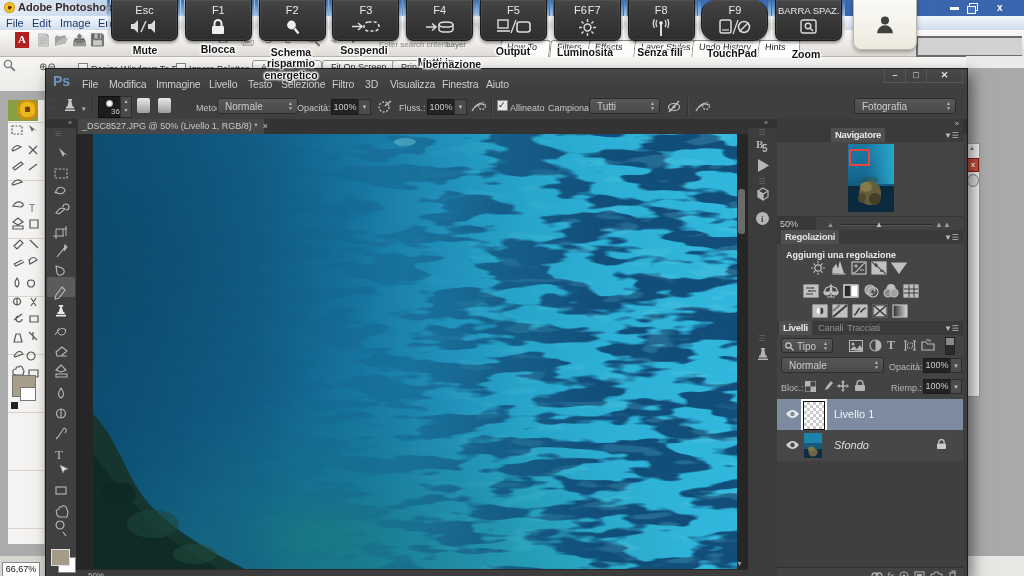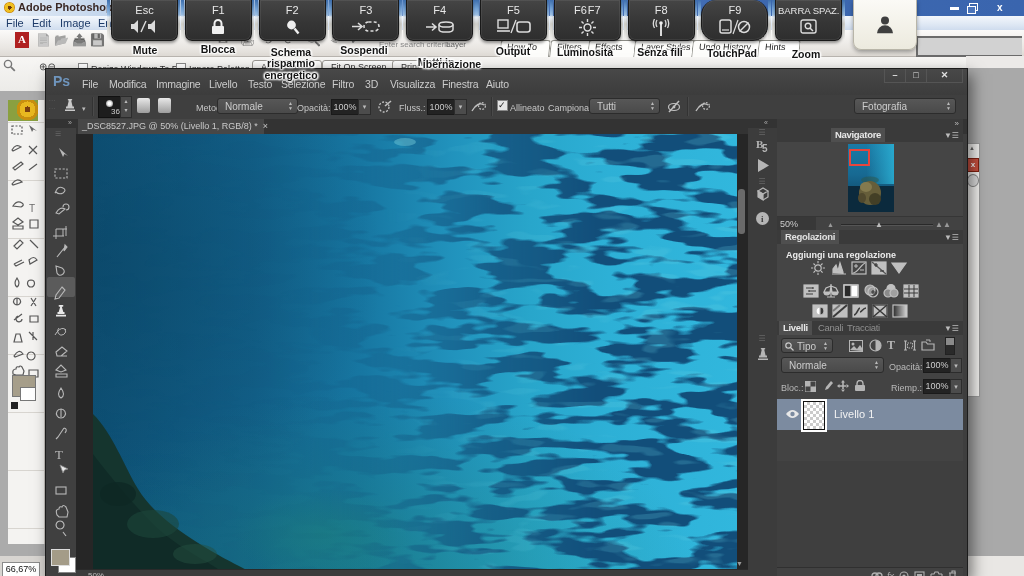--- a/index.html
+++ b/index.html
@@ -556,20 +556,38 @@
 
         <div style="position:absolute;left:0;top:64px;width:186px;height:31px;background:#7c8ba0;">
           <svg style="position:absolute;left:8px;top:10px;" width="15" height="10" viewBox="0 0 15 10">
             <path d="M1 5q6.5-8 13 0q-6.5 8-13 0z" fill="#e8e8e8"></path>
             <circle cx="7.5" cy="5" r="2.2" fill="#7c8ba0"></circle>
           </svg>
           <div style="position:absolute;left:26px;top:2px;width:20px;height:27px;background:
             conic-gradient(#cbcbcb 0 25%,#fff 0 50%,#cbcbcb 0 75%,#fff 0) 0 0/6px 6px,#fff;border:1px solid #111;outline:2px solid #fdfdfd;"></div>
           <span style="position:absolute;left:57px;top:9px;color:#f2f2f2;font-size:11px;">Livello 1</span>
         </div>
+        <div style="position:absolute;left:0;top:95px;width:186px;height:31px;background:#474747;">
+          <svg style="position:absolute;left:8px;top:10px;" width="15" height="10" viewBox="0 0 15 10">
+            <path d="M1 5q6.5-8 13 0q-6.5 8-13 0z" fill="#d0d0d0"></path>
+            <circle cx="7.5" cy="5" r="2.2" fill="#474747"></circle>
+          </svg>
+          <svg style="position:absolute;left:27px;top:3px;" width="18" height="25" viewBox="0 0 18 25">
+            <rect width="18" height="25" fill="#15597c"></rect>
+            <rect width="18" height="10" fill="#1b84ab"></rect>
+            <rect y="16" width="18" height="9" fill="#0c2e40"></rect>
+            <ellipse cx="9" cy="19" rx="4.5" ry="4.5" fill="#6d6545"></ellipse>
+            <ellipse cx="7" cy="16" rx="3" ry="2.5" fill="#827748"></ellipse>
+          </svg>
+          <span style="position:absolute;left:57px;top:9px;color:#dedede;font-size:11px;font-style:italic;">Sfondo</span>
+          <svg style="position:absolute;left:160px;top:9px;" width="9" height="11" viewBox="0 0 10 12">
+            <path d="M2 5V3.5a3 3 0 0 1 6 0V5" fill="none" stroke="#ccc" stroke-width="1.4"></path>
+            <rect y="5" width="10" height="6" rx="1" fill="#ccc"></rect>
+          </svg>
+        </div>
         <div style="position:absolute;left:0;top:126px;width:186px;height:106px;background:#3f3f3f;"></div>
         <div style="position:absolute;left:0;top:232px;width:186px;height:60px;background:#424242;border-top:1px solid #303030;color:#b5b5b5;font-size:9px;">
           <svg style="position:absolute;left:94px;top:2px;" width="86" height="12" viewBox="0 0 86 12">
             <g fill="none" stroke="#b0b0b0" stroke-width="1.1">
 <path d="M1 6a3 3 0 0 1 6 0M5 6a3 3 0 0 1 6 0" stroke-width="1.3"></path>
 <text x="16" y="9" font-size="9" font-style="italic" fill="#b0b0b0" stroke="none">fx</text>
 <circle cx="33" cy="6" r="4"></circle>
               <circle cx="33" cy="6" r="1.6" fill="#b0b0b0" stroke="none"></circle>
 <rect x="44" y="2" width="9" height="8"></rect>
               <rect x="46" y="4" width="5" height="4" fill="#b0b0b0" stroke="none"></rect>

